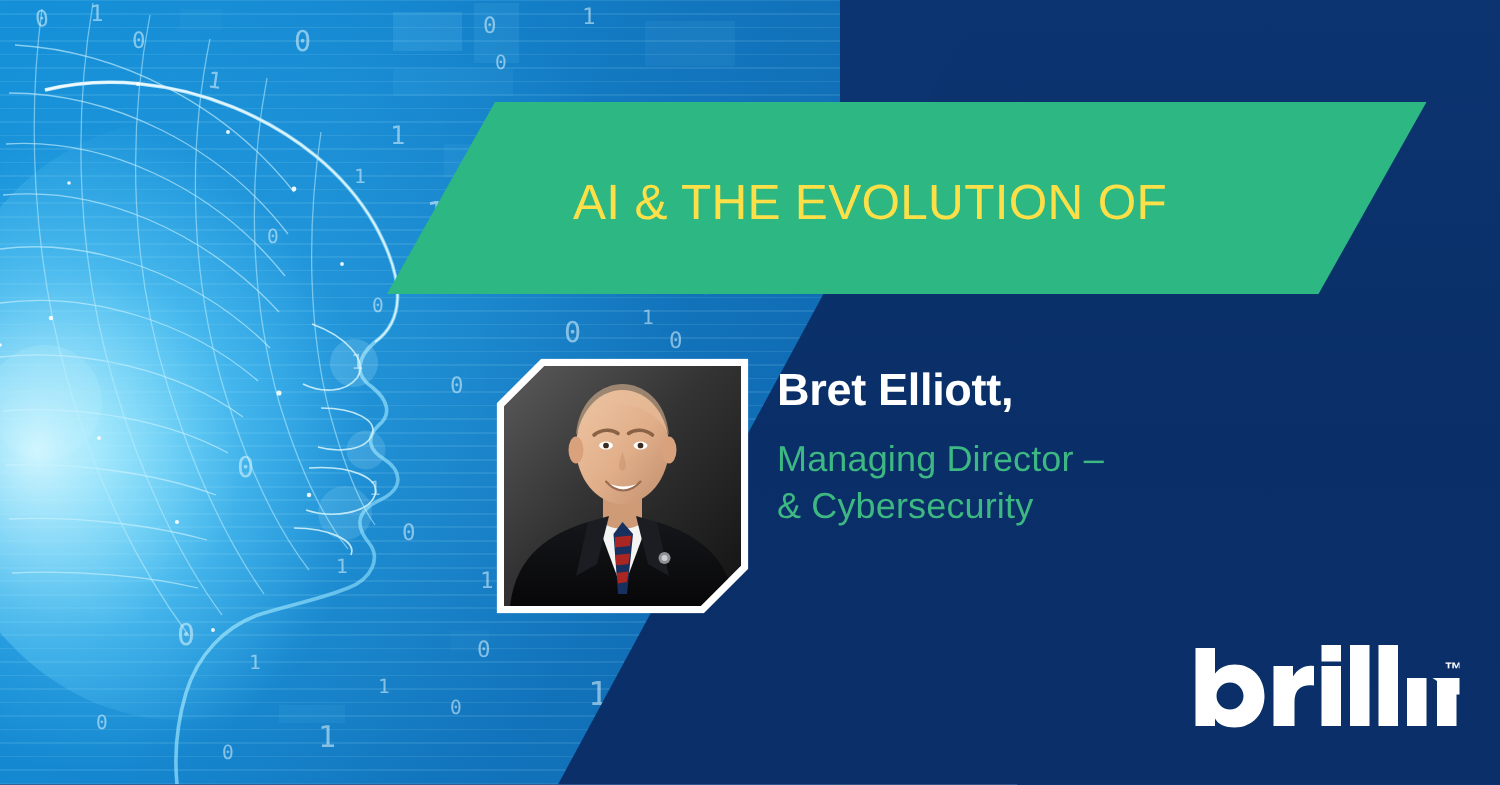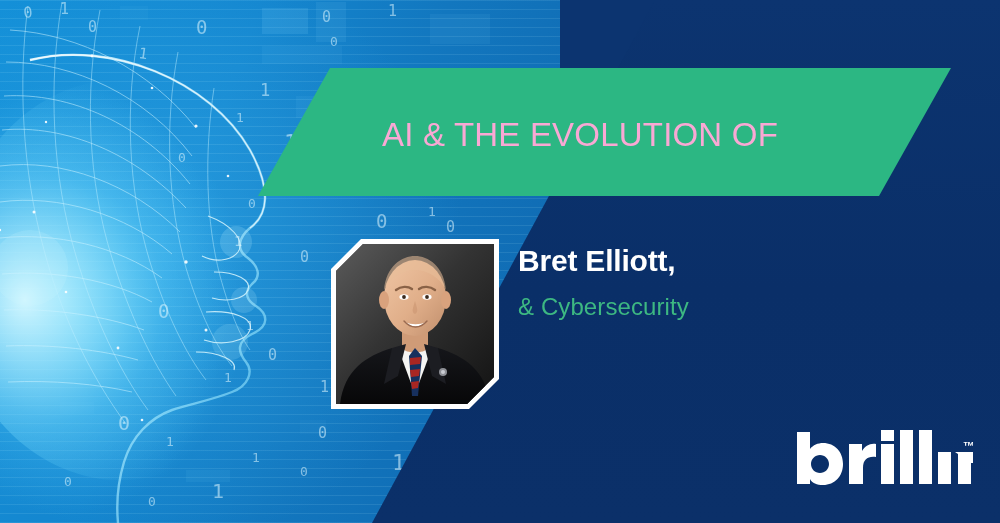--- a/index.html
+++ b/index.html
@@ -68,21 +68,21 @@
     background:#2cb783;
     clip-path:polygon(330px 68px, 951px 68px, 879px 196px, 258px 196px);
   }
   .banner-text{
     position:absolute;
     left:250px;top:72px;width:660px;height:126px;
     display:flex;flex-direction:column;align-items:center;justify-content:center;
     gap:1px;
   }
   .banner-text .tl{
-    color:#f9a8d4;
+    color:#fde047;
     font-size:33px;
     font-weight:400;
     letter-spacing:.2px;
     line-height:1.18;
     white-space:nowrap;
     text-align:center;
   }
 
   
   .photo-frame{
@@ -340,20 +340,21 @@
       <path d="M 102,104 L 88,100 L 96,132 L 110,140 Z" fill="#1c1d22"></path>
 
       <circle cx="107" cy="128" r="4" fill="#8e9096"></circle>
       <circle cx="107" cy="128" r="2" fill="#c9ccd2"></circle>
     </svg>
   </div>
 
   <div class="speaker">
     <div class="name">Bret Elliott,</div>
     <div class="role">
+      <span>Managing Director –</span>
       <span>&amp; Cybersecurity</span>
     </div>
   </div>
 
   <div class="logo">
     <svg width="178" height="56" viewBox="0 0 178 56">
       <g fill="#ffffff">
 
         <path d="M 2,2 L 15,2 L 15,19 C 18,15 23,13 28,13 C 40,13 48,22 48,34 C 48,46 40,55 28,55 C 22,55 17,53 15,49 L 15,54 L 2,54 Z
                  M 25,25 C 20,25 16,29 16,34 C 16,39 20,43 25,43 C 30,43 34,39 34,34 C 34,29 30,25 25,25 Z"></path>

